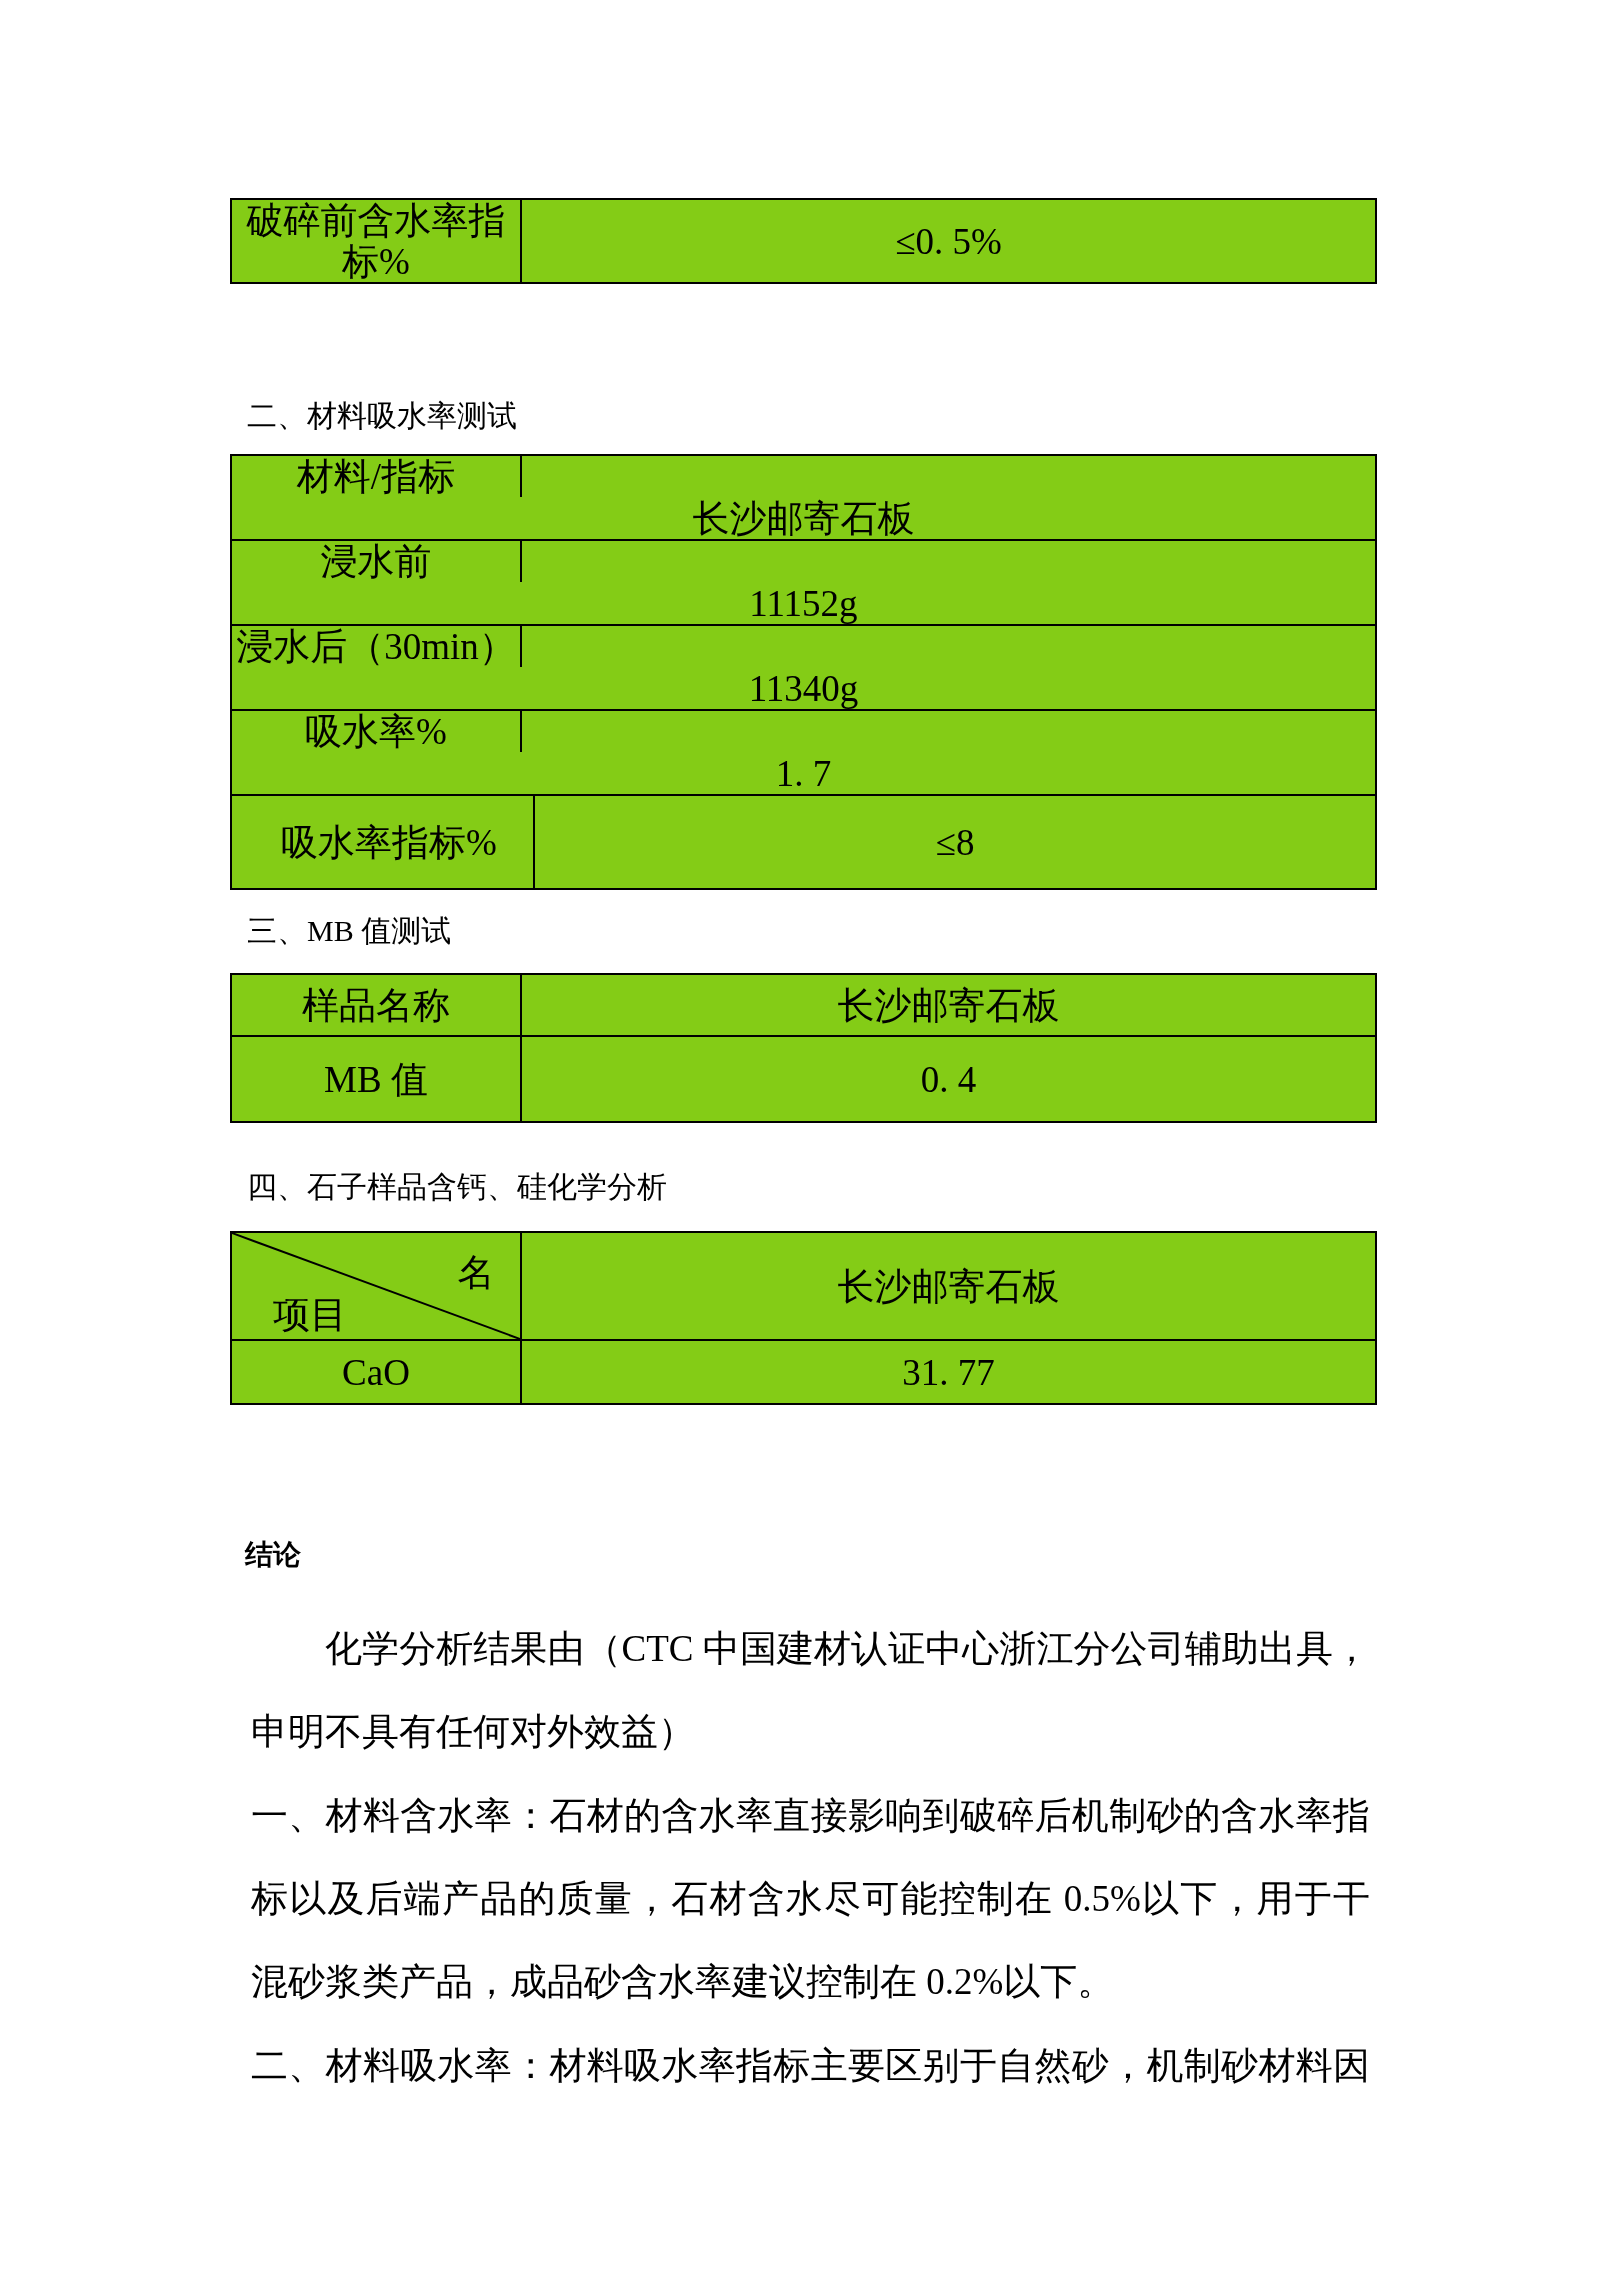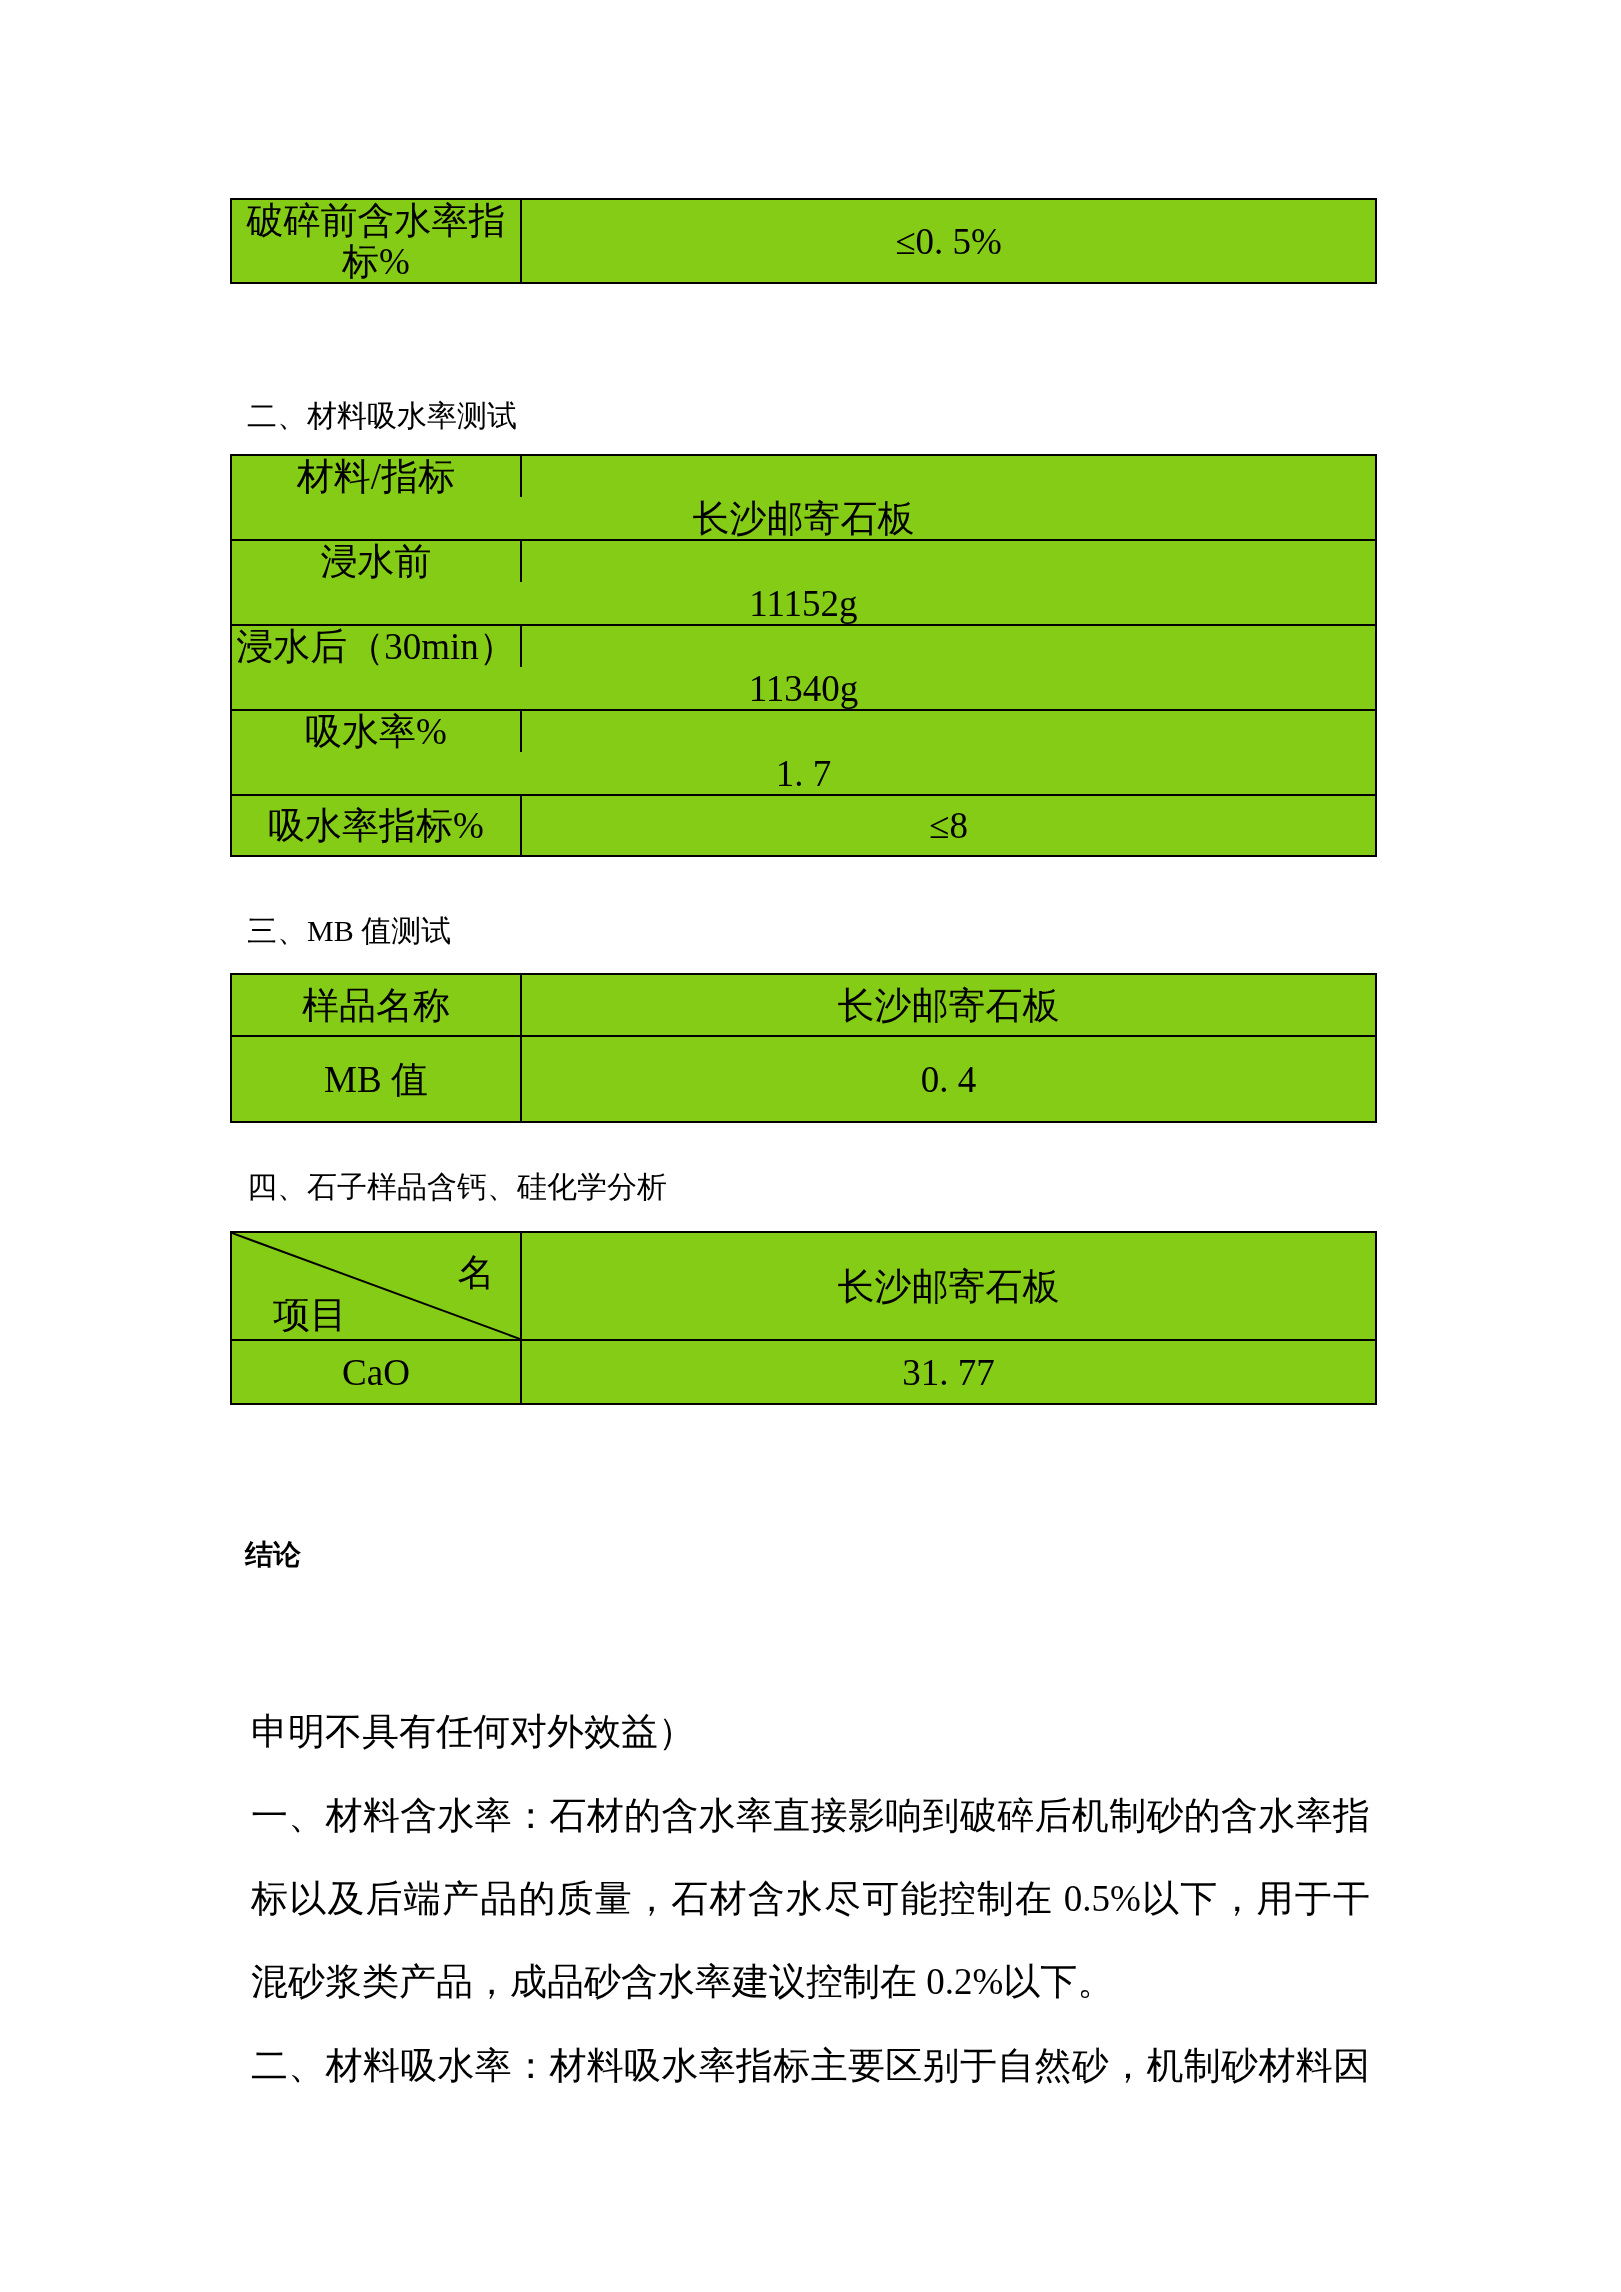--- a/index.html
+++ b/index.html
@@ -16,21 +16,21 @@
     width:290px; border-right:2px solid #000; box-sizing:border-box;
     display:flex; align-items:center; justify-content:center;
     text-align:center; font-size:37px; line-height:41px;
   }
   .tcell-v {
     flex:1; display:flex; align-items:center; justify-content:center;
     text-align:center; font-size:37px; line-height:41px;
   }
   .h84  { height:82px; }
   .h87  { height:85px;flex-direction:column; }
-  .h85  { height:59px; }
+  .h85  { height:92px;margin-left:13px; }
   .h88  { height:62px; }
   .h86  { height:84px; }
   .h110 { height:108px; }
   .heading {
     position:absolute; left:247px; font-size:30px; line-height:45px;
     white-space:nowrap; font-weight:normal;
   }
   .diagcell { position:relative; }
   .diagcell svg { position:absolute; left:0; top:0; width:100%; height:100%; }
   .diag-tr { position:absolute; right:25.5px; top:19.6px; font-size:37px; line-height:39px; }
@@ -112,20 +112,21 @@
       <div class="tcell-v">长沙邮寄石板</div>
     </div>
     <div class="trow h88">
       <div class="tcell-l">CaO</div>
       <div class="tcell-v">31. 77</div>
     </div>
   </div>
 
   <div class="conclusion-heading">结论</div>
 
+  <div class="bodyline l1 fill indent">化学分析结果由（CTC 中国建材认证中心浙江分公司辅助出具，</div>
   <div class="bodyline l2">申明不具有任何对外效益）</div>
   <div class="bodyline l3 fill">一、材料含水率：石材的含水率直接影响到破碎后机制砂的含水率指</div>
   <div class="bodyline l4 fill">标以及后端产品的质量，石材含水尽可能控制在 0.5%以下，用于干</div>
   <div class="bodyline l5">混砂浆类产品，成品砂含水率建议控制在 0.2%以下。</div>
   <div class="bodyline l6 fill">二、材料吸水率：材料吸水率指标主要区别于自然砂，机制砂材料因</div>
 
 </div>
 
 
 </body></html>

